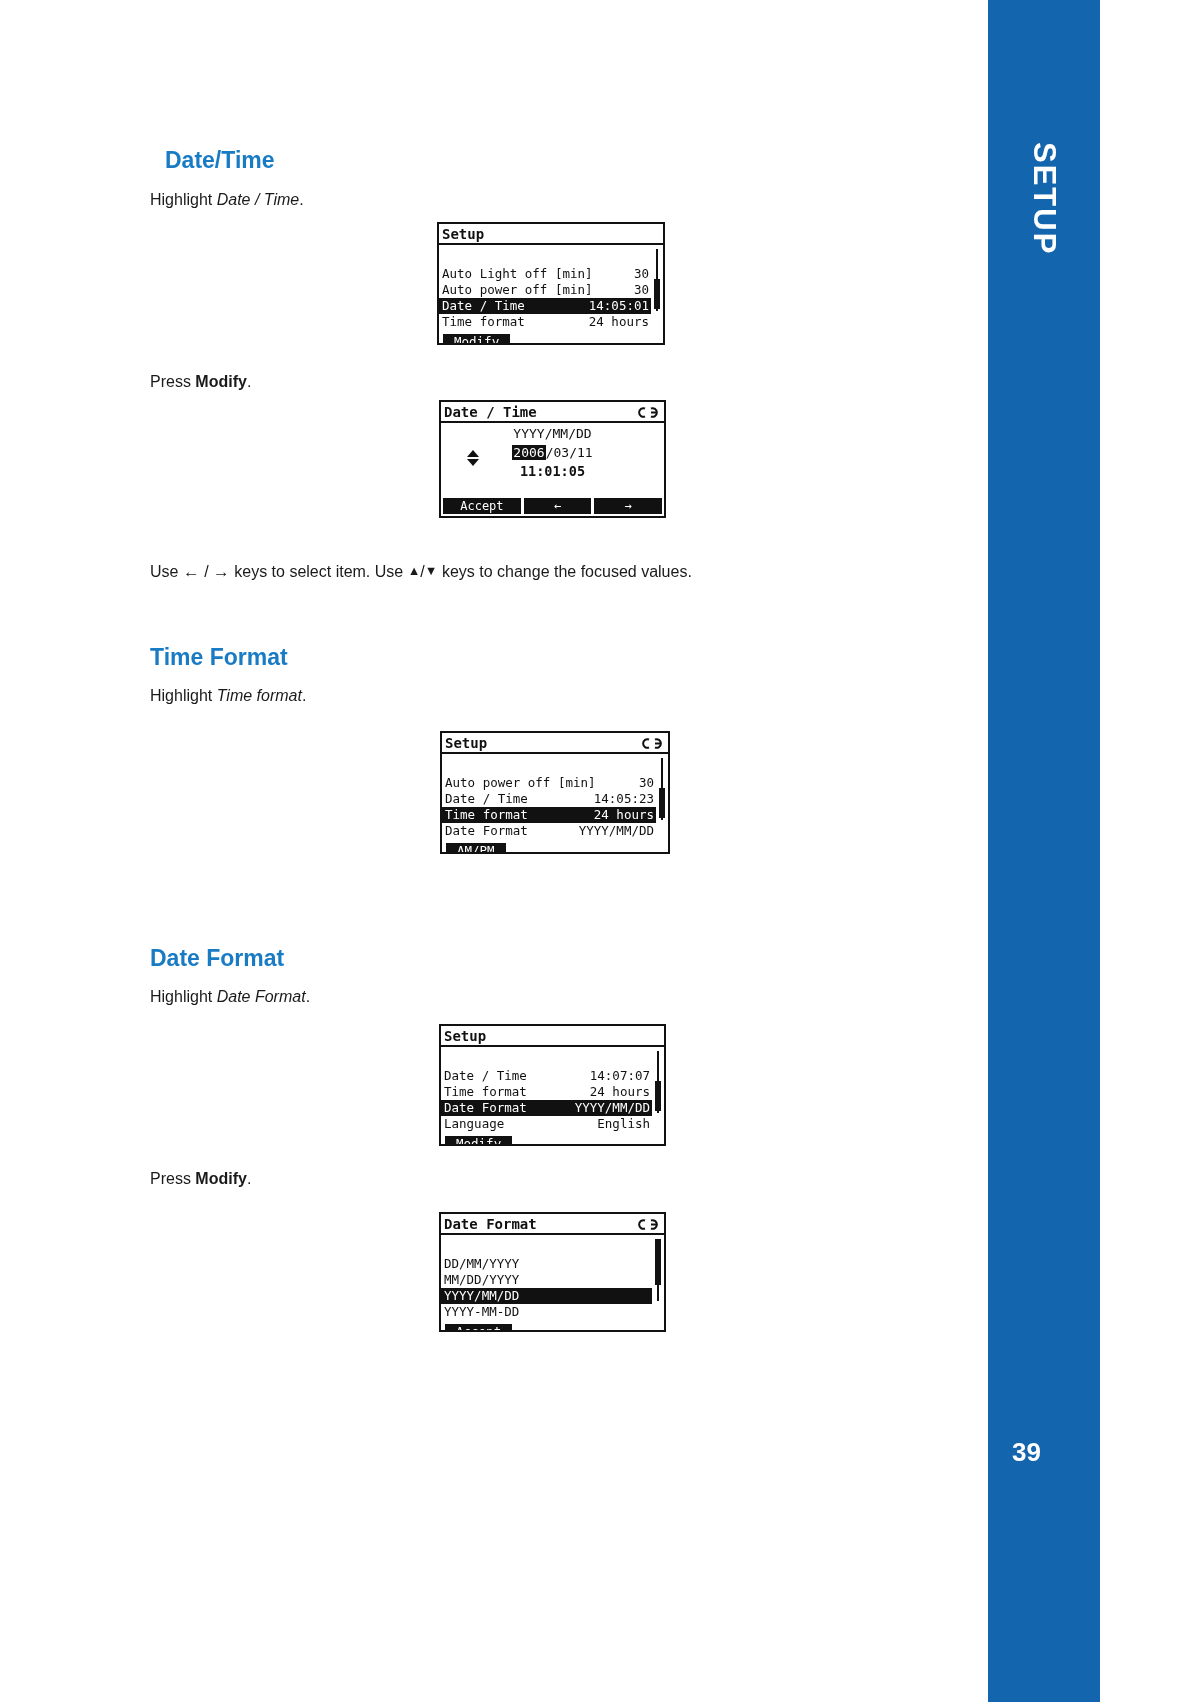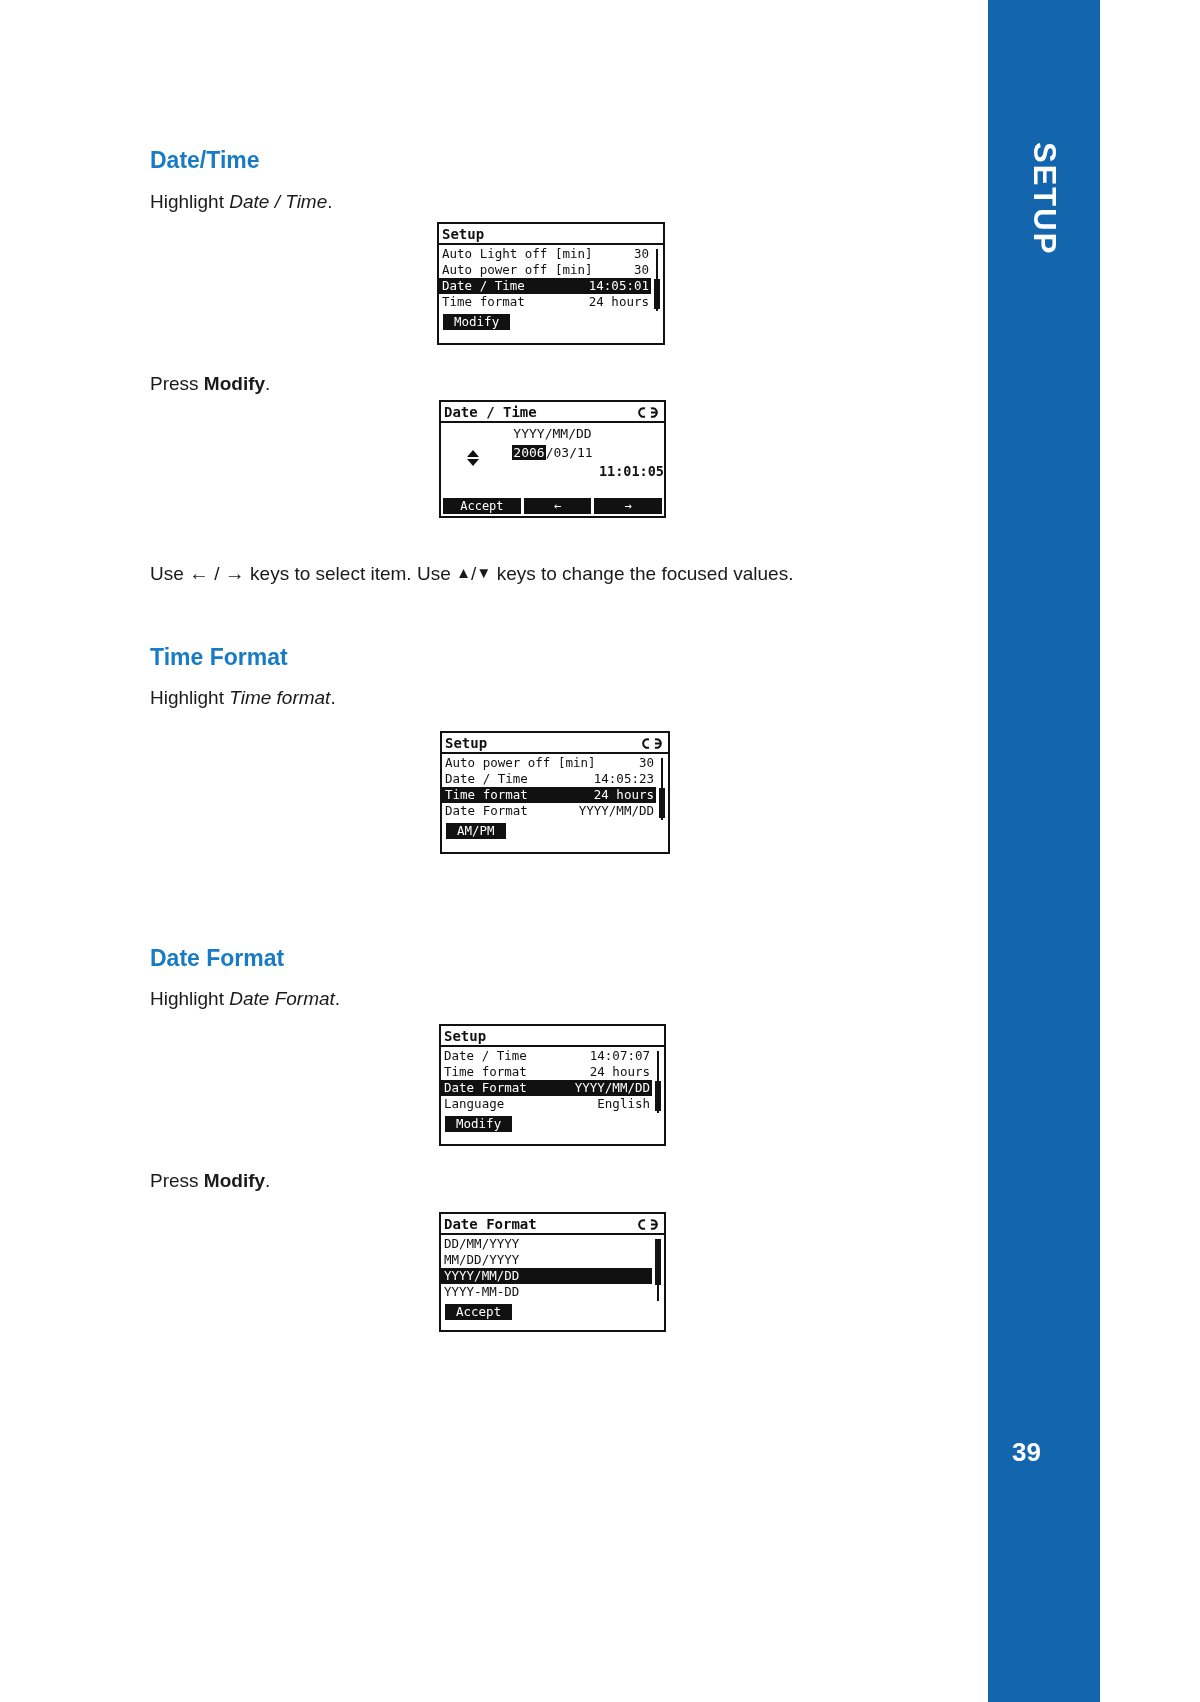--- a/index.html
+++ b/index.html
@@ -14,53 +14,53 @@
   .setup-tab { position:absolute; left:988px; top:0; width:112px; height:1702px; background:#1365ad; }
   .setup-tab-label {
     position:absolute; top:142px; left:50%; transform:translateX(-50%);
     writing-mode:vertical-rl; color:#ffffff; font-weight:bold;
     font-size:31px; letter-spacing:2px; font-family:"Liberation Sans", sans-serif;
   }
   .page-number { position:absolute; left:24px; top:1437px; color:#ffffff; font-size:26px; font-weight:700; }
 
   
   .heading { position:absolute; font-size:23px; font-weight:bold; color:#187bc4; white-space:nowrap; }
-  .line { position:absolute; font-size:19px; white-space:nowrap; color:#1a1a1a; }
+  .line { position:absolute; font-size:16px; white-space:nowrap; color:#1a1a1a; }
   .seg-b { font-weight:bold; }
   .seg-i { font-style:italic; }
   .seg-t { font-size:0.8em; position:relative; top:-2px; }
   .seg-a { font-size:1.05em; }
 
   
   .lcd {
     position:absolute; background:#ffffff; border:2px solid #111;
     font-family:"DejaVu Sans Mono", monospace; color:#111; overflow:hidden;
   }
   .lcd-title {
     display:flex; justify-content:space-between; align-items:center;
     font-weight:bold; font-size:14px; padding:1px 4px 0 3px;
     border-bottom:2px solid #111; height:21px;
   }
-  .lcd-rows { padding-top:1px; }
+  .lcd-rows { padding-top:1px;margin-top:20px; }
   .lcd-row {
     display:flex; justify-content:space-between;
     font-size:12.5px; line-height:16px; padding:0 2px 0 3px; margin-right:12px;
   }
   .lcd-row.sel { background:#111; color:#fff; }
   .lcd-chip {
     display:inline-block; background:#111; color:#fff;
     font-size:12.5px; line-height:16px; padding:0 11px; margin:4px 0 0 4px;
   }
   .lcd-scroll { position:absolute; right:5px; top:25px; width:2px; height:62px; background:#111; }
   .lcd-thumb { position:absolute; left:-2px; width:6px; background:#111; }
 
   
   .lcd-dt-body { position:relative; height:72px; text-align:center; }
   .dt-line { font-size:13px; line-height:17px; padding-top:2px; }
-  .dt-time { font-weight:bold; font-size:13.5px;text-align:right; }
+  .dt-time { font-weight:bold; font-size:13.5px; }
   .inv { background:#111; color:#fff; padding:0 1px; }
   .updown { position:absolute; left:26px; top:27px; }
   .tri { width:0; height:0; border-left:6px solid transparent; border-right:6px solid transparent; }
   .tri.up { border-bottom:7px solid #111; margin-bottom:2px; }
   .tri.down { border-top:7px solid #111; }
   .lcd-btnbar { position:absolute; left:2px; right:2px; bottom:2px; height:16px; display:flex; gap:3px; }
   .lcd-btn {
     background:#111; color:#fff; font-size:12px; flex:1;
     display:flex; align-items:center; justify-content:center;
   }
@@ -73,21 +73,21 @@
 </head>
 <body>
 
 <div class="page">
 
   <div class="setup-tab">
     <div class="setup-tab-label">SETUP</div>
     <div class="page-number">39</div>
   </div>
 
-  <div class="heading" style="left:150px; top:147px;">Date/Time</div>
+  <div class="heading" style="left:165px; top:147px;">Date/Time</div>
   <div class="line" style="left:150px; top:191px;"><span>Highlight </span><span class="seg-i">Date / Time</span><span>.</span></div>
 
   <div class="lcd" style="left:437px; top:222px; width:228px; height:123px;">
     <div class="lcd-title">
       <span>Setup</span>
     </div>
     <div class="lcd-rows">
       <div class="lcd-row">
         <span>Auto Light off [min]</span>
         <span>30</span>

